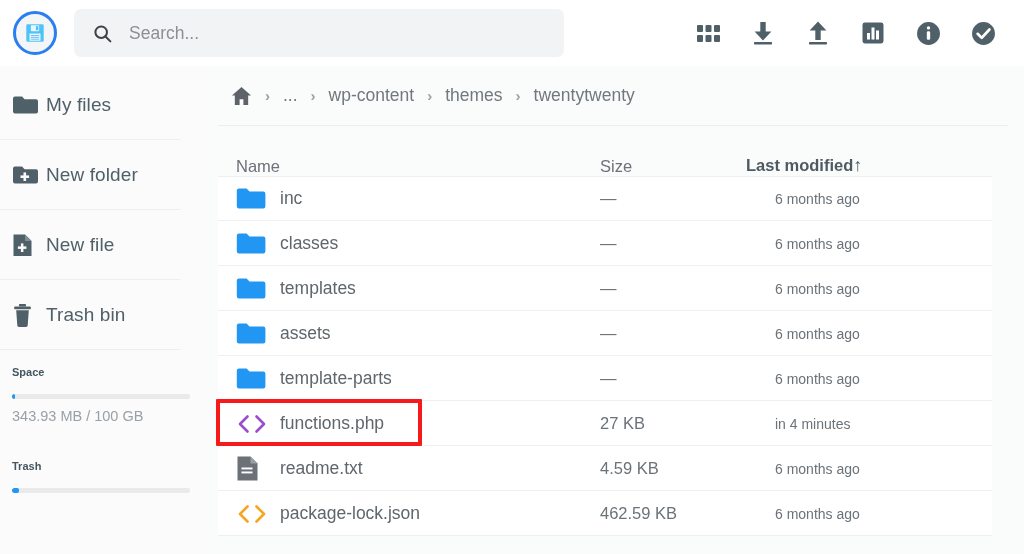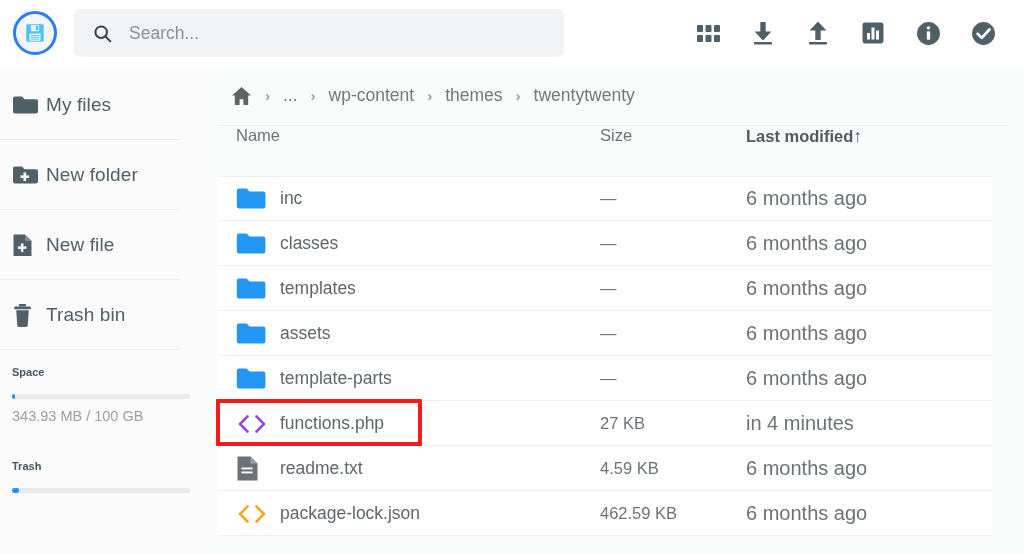--- a/index.html
+++ b/index.html
@@ -93,21 +93,21 @@
     height: 59px; flex: 0 0 59px;
     display: flex; align-items: center; gap: 13px;
     padding-left: 13px;
   }
   .crumb { font-size: 17.5px; color: #71787e; cursor: pointer; white-space: nowrap; }
   .crumb-sep { color: #9aa1a7; font-size: 15px; font-weight: bold; }
   .crumb-home { display:flex; align-items:center; cursor:pointer; }
 
   .table-head {
     height: 51px; flex: 0 0 51px;
-    display: flex; align-items: flex-start;
+    display: flex; align-items: flex-end;
     padding-left: 18px;
     border-top: 1px solid #eceef0;
   }
   .th { font-size: 16.5px; color: #6b7278; }
   .th-name { flex: 0 0 364px; }
   .th-size { flex: 0 0 146px; }
   .th-mod  { flex: 1 1 auto; display:flex; align-items:center; color:#4e5a62; font-weight:bold; }
 
   .rows { flex: 1 1 auto; min-height:0; overflow: hidden; padding-right: 16px; }
   .row {
@@ -117,21 +117,21 @@
     border-top: 1px solid #ffffff;
     border-bottom: 1px solid #eef0f1;
     padding-left: 18px;
     cursor: pointer;
   }
   .row:first-child { border-top: 1px solid #eef0f1; }
   .cell-name { flex: 0 0 364px; display: flex; align-items: center; min-width:0; }
   .file-icon { width: 44px; flex: 0 0 44px; display:flex; align-items:center; justify-content:flex-start; }
   .file-name { font-size: 17.5px; color: #5f666c; white-space: nowrap; overflow:hidden; text-overflow: ellipsis; }
   .cell-size { flex: 0 0 146px; font-size: 16.5px; color: #6b7278; }
-  .cell-mod  { flex: 1 1 auto; font-size: 20px; color: #6b7278; }
+  .cell-mod  { flex: 1 1 auto; font-size: 14px; color: #6b7278; margin-left: 29px; }
 
   
   .hl-box {
     position: absolute;
     border: 4px solid #f71a1a;
     pointer-events: none;
     border-radius: 1px;
   }
   .content-pos { position: relative; }
 </style>

